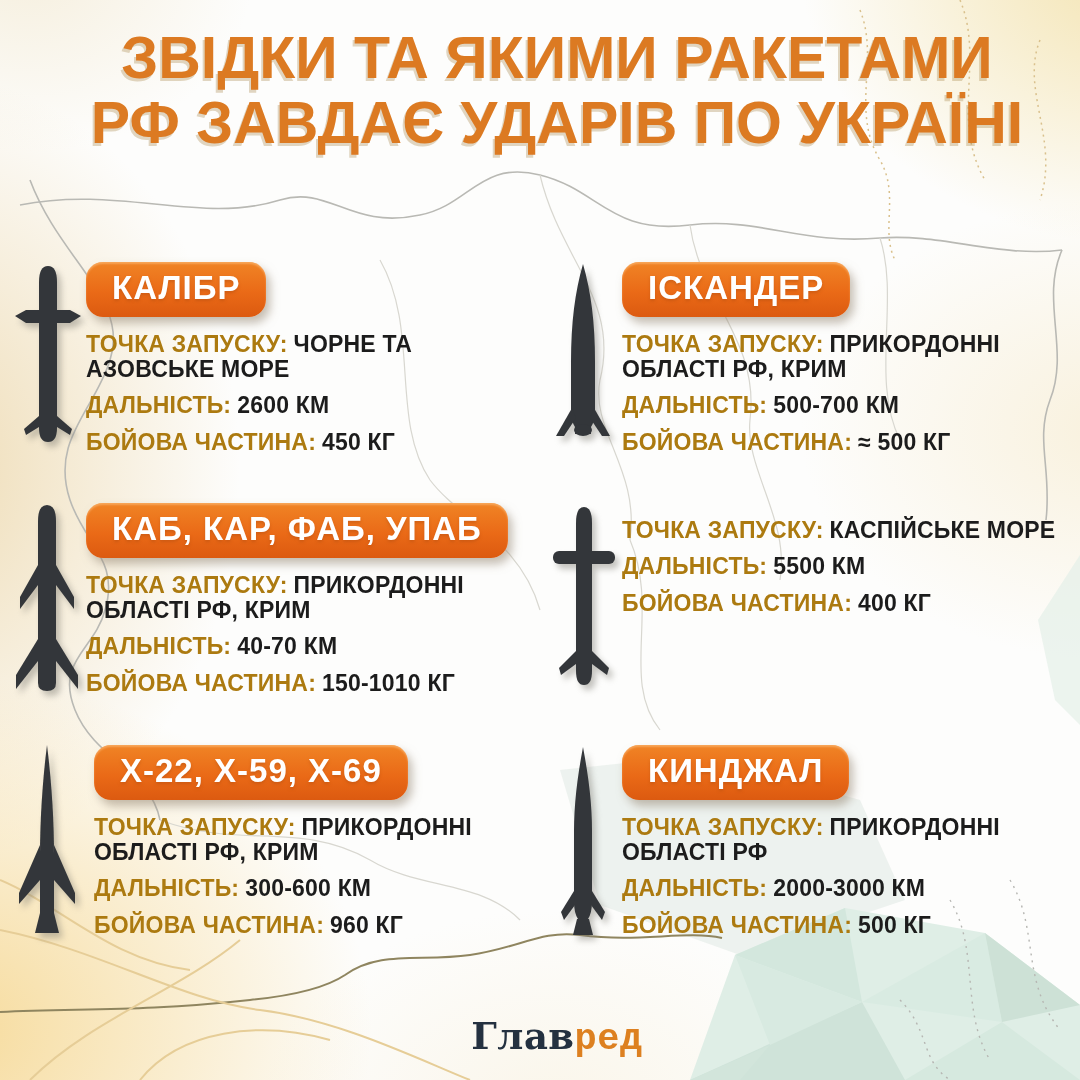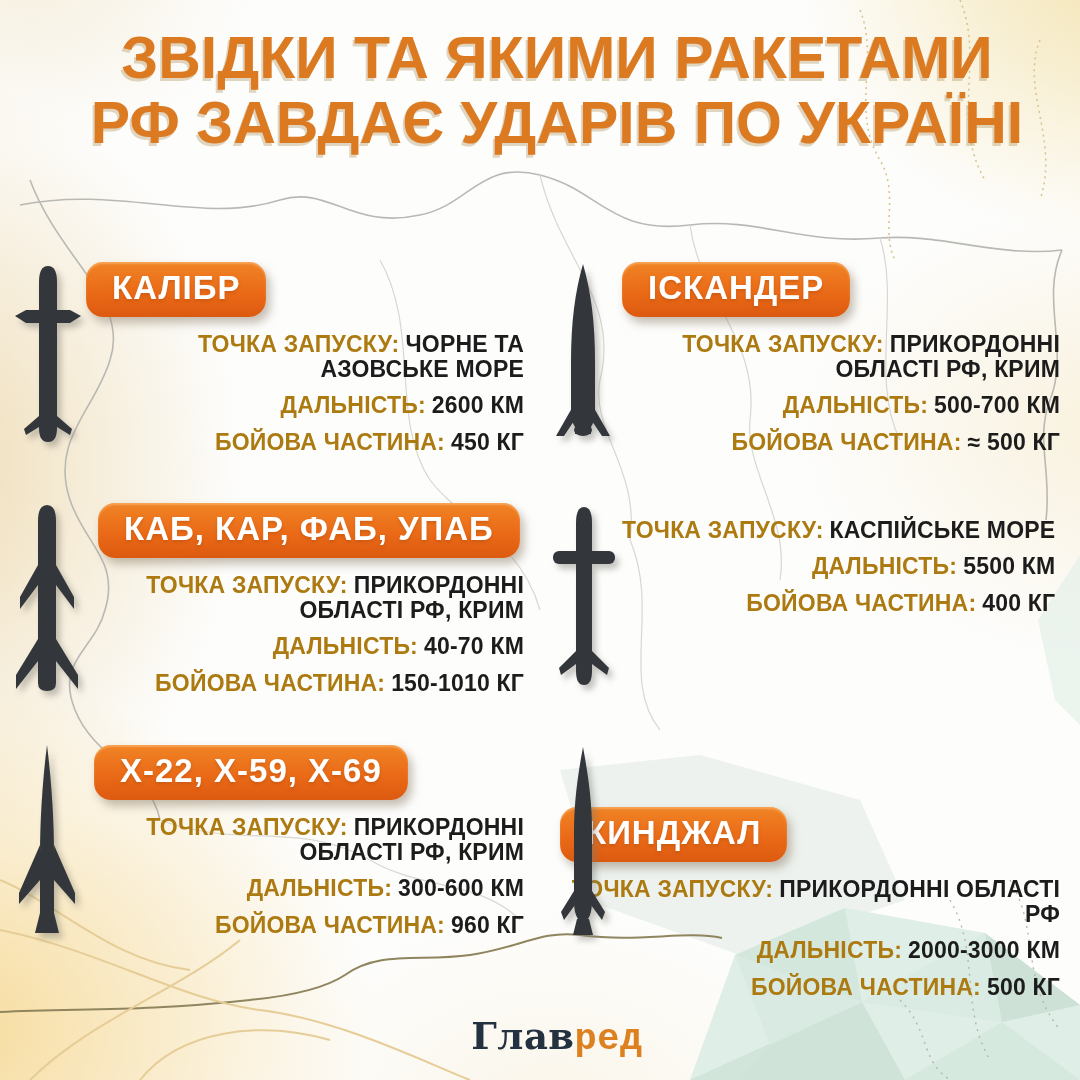--- a/index.html
+++ b/index.html
@@ -28,21 +28,21 @@
   .missile-fill{fill:#33363a;}
   .content{padding-left:12px;}
   .badge{
     display:inline-block;color:#fff;font-weight:bold;font-size:33px;line-height:1.05;
     letter-spacing:1px;padding:9px 26px 11px;border-radius:17px;
     background:linear-gradient(180deg,#f08425 0%,#ea6a17 55%,#dc5a10 100%);
     box-shadow:4px 6px 10px rgba(150,134,114,.55), inset 0 2px 2px rgba(255,200,140,.5);
     text-shadow:0 2px 3px rgba(186,82,18,.55);
   }
   .info{margin-top:15px;}
-  .line{font-size:23px;font-weight:bold;line-height:1.1;margin-bottom:11px;color:#1c1c1c;letter-spacing:.2px;text-align:right;}
+  .line{font-size:23px;font-weight:bold;line-height:1.1;margin-bottom:11px;color:#1c1c1c;letter-spacing:.2px;}
   .lbl{color:#ac7a10;margin-right:6px;}
   .footer-logo{
     position:absolute;left:0;right:0;top:1014px;text-align:center;
     font-family:"DejaVu Serif","Liberation Serif",serif;font-weight:bold;font-size:37px;letter-spacing:.5px;
   }
   .logo-dark{color:#243140;text-align:right;}
   .logo-orange{color:#dd8020;font-family:Liberation Mono, monospace;}
 </style>
 </head>
 <body>
@@ -140,21 +140,21 @@
     <div class="content">
       <div class="badge">ІСКАНДЕР</div>
       <div class="info">
         <div class="line"><span class="lbl">ТОЧКА ЗАПУСКУ:</span><span class="val">ПРИКОРДОННІ ОБЛАСТІ РФ, КРИМ</span></div>
         <div class="line"><span class="lbl">ДАЛЬНІСТЬ:</span><span class="val">500-700 КМ</span></div>
         <div class="line"><span class="lbl">БОЙОВА ЧАСТИНА:</span><span class="val">≈ 500 КГ</span></div>
       </div>
     </div>
   </div>
 
-  <div class="block" style="left:12px;top:503px;gap:12px;">
+  <div class="block" style="left:12px;top:503px;">
     <div class="icon-col">
       <svg width="72" height="196" viewBox="0 0 72 196">
         <path class="missile-fill" d="M26,20 Q26,4 35,4 Q44,4 44,20 L44,182 Q44,190 35,190 Q26,190 26,182 Z"></path>
         <path class="missile-fill" d="M26,64 L8,96 L8,108 L26,84 Z"></path>
         <path class="missile-fill" d="M44,64 L62,96 L62,108 L44,84 Z"></path>
         <path class="missile-fill" d="M26,138 L4,174 L4,188 L26,160 Z"></path>
         <path class="missile-fill" d="M44,138 L66,174 L66,188 L44,160 Z"></path>
       </svg>
     </div>
     <div class="content">
@@ -197,21 +197,21 @@
     <div class="content">
       <div class="badge">Х-22, Х-59, Х-69</div>
       <div class="info">
         <div class="line"><span class="lbl">ТОЧКА ЗАПУСКУ:</span><span class="val">ПРИКОРДОННІ ОБЛАСТІ РФ, КРИМ</span></div>
         <div class="line"><span class="lbl">ДАЛЬНІСТЬ:</span><span class="val">300-600 КМ</span></div>
         <div class="line"><span class="lbl">БОЙОВА ЧАСТИНА:</span><span class="val">960 КГ</span></div>
       </div>
     </div>
   </div>
 
-  <div class="block" style="left:548px;top:745px;flex-direction:column;">
+  <div class="block" style="left:548px;top:745px;">
     <div class="icon-col">
       <svg width="72" height="196" viewBox="0 0 72 196">
         <path class="missile-fill" d="M35,4 C29,36 26,62 26,88 L26,158 Q26,170 30,176 L30,184 Q35,191 40,184 L40,176 Q44,170 44,158 L44,88 C44,62 41,36 35,4 Z"></path>
         <path class="missile-fill" d="M26,148 L13,169 L16,177 L27,162 Z"></path>
         <path class="missile-fill" d="M44,148 L57,169 L54,177 L43,162 Z"></path>
         <path class="missile-fill" d="M29,176 L25,192 L45,192 L41,176 Z"></path>
       </svg>
     </div>
     <div class="content">
       <div class="badge">КИНДЖАЛ</div>

